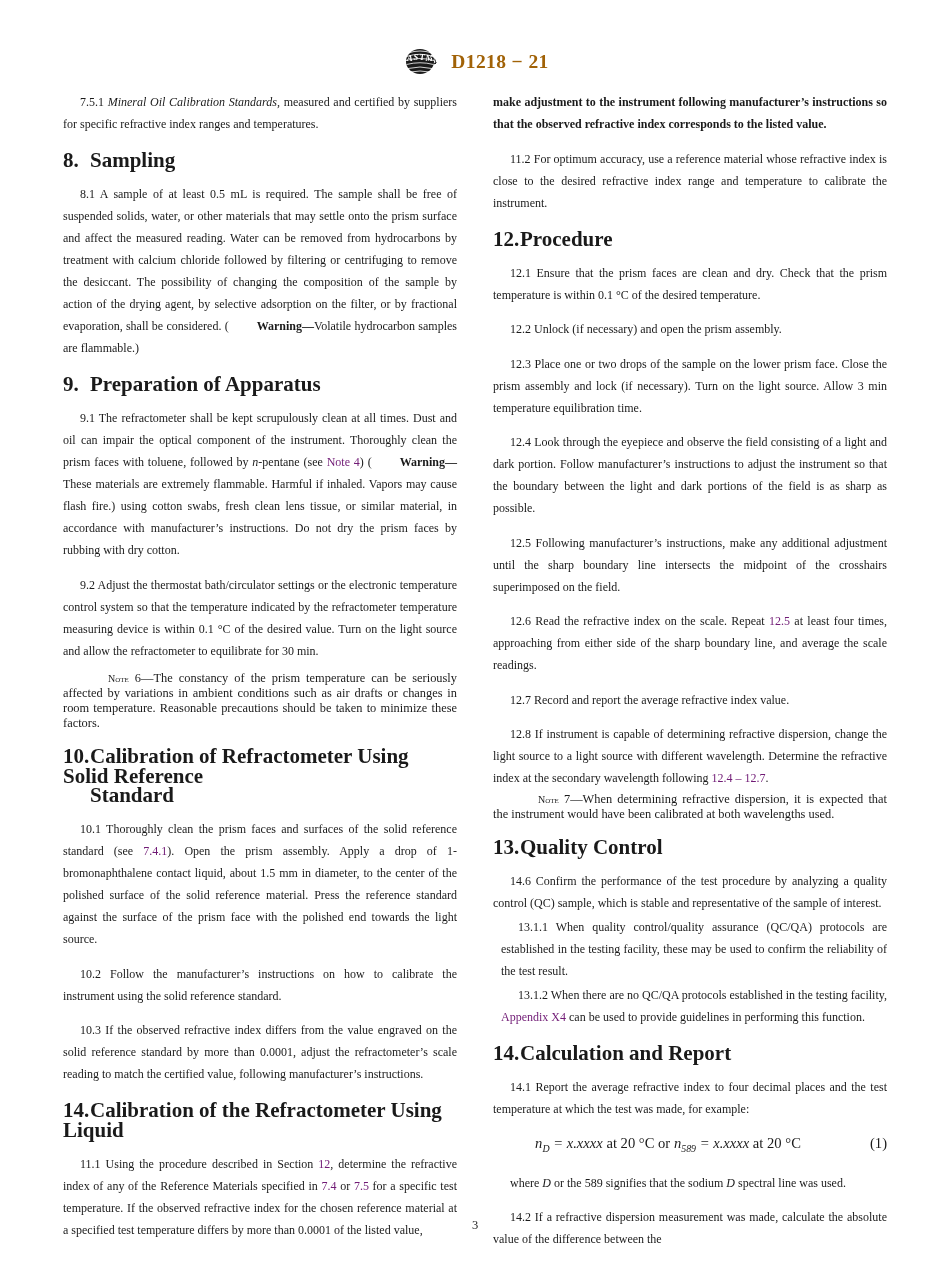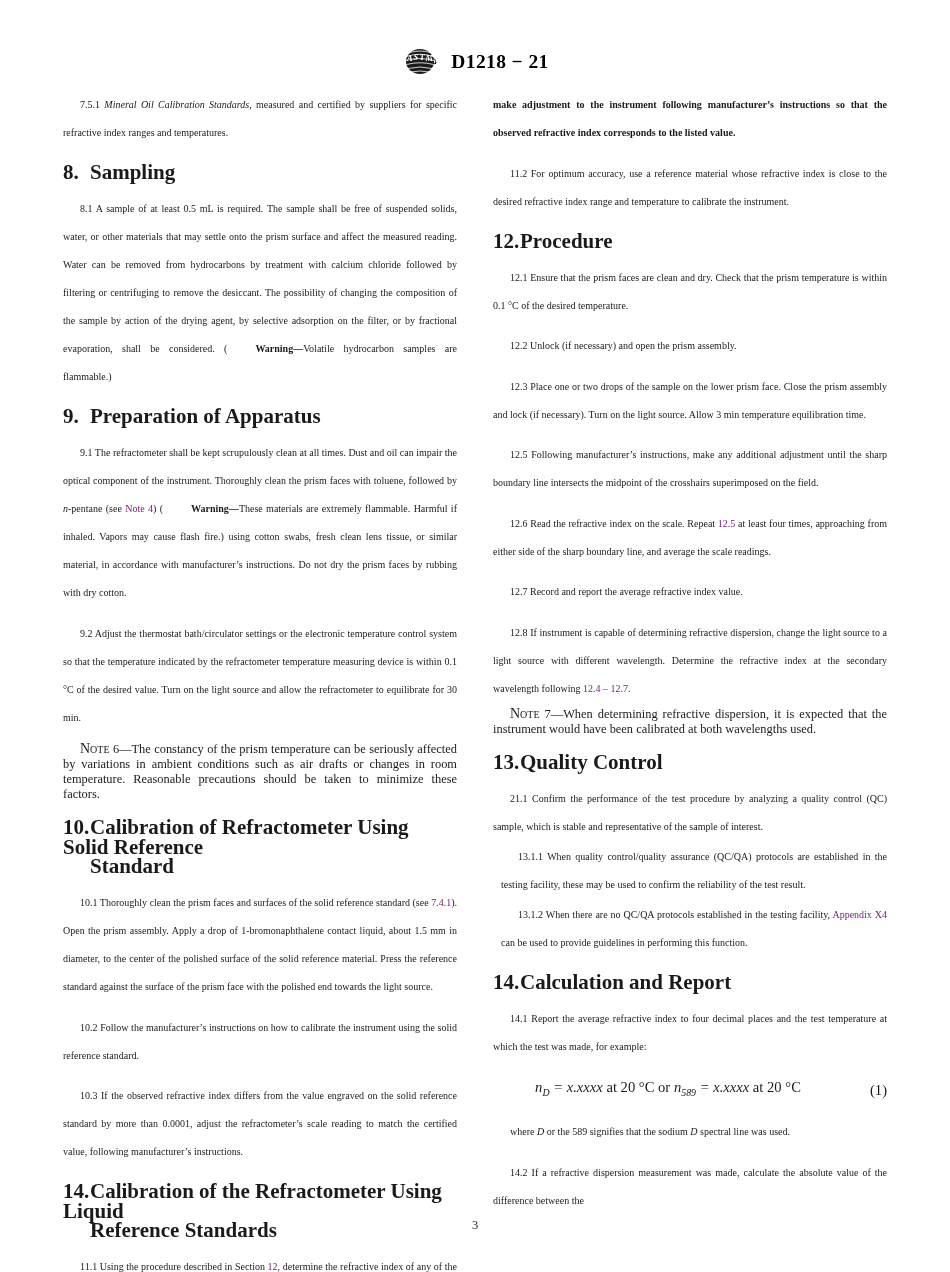--- a/index.html
+++ b/index.html
@@ -30,42 +30,42 @@
   }
   .astm-logo {
     display: block;
     width: 38px;
     height: 29px;
   }
   .doc-id {
     font-size: 19.5px;
     font-weight: bold;
     letter-spacing: 0.4px;
-    color: #000000;
+    color: #a16207;
     white-space: nowrap;
   }
 
   
   .columns {
     position: absolute;
     top: 91px;
     left: 63px;
     width: 824px;
     display: flex;
     gap: 36px;
   }
   .col {
     width: 394px;
   }
 
   
   p.body {
     margin: 0 0 0 0;
-    font-size: 10px;
-    line-height: 28px;
+    font-size: 12px;
+    line-height: 22px;
     text-align: justify;
     text-justify: inter-word;
     text-indent: 17px;
     hyphens: manual;
   }
   p.body.cont {
     text-indent: 0;
     font-weight: bold;
   }
   p.gap {
@@ -103,34 +103,35 @@
     text-indent: 17px;
   }
   p.note.gap {
     margin-top: 9px;
   }
   p.note.gap-tight {
     margin-top: 3px;
   }
   .note-label {
     font-variant: small-caps;
-    font-size: 14px;
+    font-size: 10px;
+    margin-left: 28px;
   }
 
   .ital { font-style: italic; }
   .bold { font-weight: bold; margin-left: 28px; }
   .ref  { color: #701a75; }
 
   
   .equation-row {
     display: flex;
-    align-items: center;
+    align-items: flex-start;
     margin-top: 13px;
     font-size: 14.6px;
-    line-height: 26px;
+    line-height: 20px;
   }
   .equation-body {
     flex: 1;
     text-align: center;
     font-style: italic;
     white-space: nowrap;
   }
   .equation-body .up { font-style: normal; }
   .equation-body sub {
     font-size: 0.68em;
@@ -201,50 +202,51 @@
       <p class="note gap"><span class="note-label">Note</span><span> 6</span><span>—The constancy of the prism temperature can be seriously affected by variations in ambient conditions such as air drafts or changes in room temperature. Reasonable precautions should be taken to minimize these factors.</span></p>
 
       <h2 class="section gap"><span class="hang">10.</span><span>Calibration of Refractometer Using Solid Reference</span><span class="wrap2">Standard</span></h2>
 
       <p class="body gap"><span>10.1 Thoroughly clean the prism faces and surfaces of the solid reference standard (see </span><span class="ref">7.4.1</span><span>). Open the prism assembly. Apply a drop of 1-bromonaphthalene contact liquid, about 1.5 mm in diameter, to the center of the polished surface of the solid reference material. Press the reference standard against the surface of the prism face with the polished end towards the light source.</span></p>
 
       <p class="body gap">10.2 Follow the manufacturer’s instructions on how to calibrate the instrument using the solid reference standard.</p>
 
       <p class="body gap">10.3 If the observed refractive index differs from the value engraved on the solid reference standard by more than 0.0001, adjust the refractometer’s scale reading to match the certified value, following manufacturer’s instructions.</p>
 
-      <h2 class="section gap"><span class="hang">14.</span><span>Calibration of the Refractometer Using Liquid</span><span class="wrap2">Reference Standards</span></h2>
+      <h2 class="section gap"><span class="hang">14.</span><span>Calibration of the Refractometer Using Liquid</span></h2>
 
       <p class="body gap"><span></span><span>11.1 Using the procedure described in Section </span><span class="ref">12</span><span>, determine the refractive index of any of the Reference Materials specified in </span><span class="ref">7.4</span><span> or </span><span class="ref">7.5</span><span> for a specific test temperature. If the observed refractive index for the chosen reference material at a specified test temperature differs by more than 0.0001 of the listed value,</span></p>
 
     </div>
 
     <div class="col">
 
       <p class="body cont">make adjustment to the instrument following manufacturer’s instructions so that the observed refractive index corresponds to the listed value.</p>
 
       <p class="body gap">11.2 For optimum accuracy, use a reference material whose refractive index is close to the desired refractive index range and temperature to calibrate the instrument.</p>
 
       <h2 class="section gap"><span class="hang">12.</span><span>Procedure</span></h2>
 
       <p class="body gap">12.1 Ensure that the prism faces are clean and dry. Check that the prism temperature is within 0.1 °C of the desired temperature.</p>
       <p class="body gap">12.2 Unlock (if necessary) and open the prism assembly.</p>
       <p class="body gap">12.3 Place one or two drops of the sample on the lower prism face. Close the prism assembly and lock (if necessary). Turn on the light source. Allow 3 min temperature equilibration time.</p>
+      <p class="body gap">12.4 Look through the eyepiece and observe the field consisting of a light and dark portion. Follow manufacturer’s instructions to adjust the instrument so that the boundary between the light and dark portions of the field is as sharp as possible.</p>
       <p class="body gap">12.5 Following manufacturer’s instructions, make any additional adjustment until the sharp boundary line intersects the midpoint of the crosshairs superimposed on the field.</p>
 
       <p class="body gap"><span>12.6 Read the refractive index on the scale. Repeat </span><span class="ref">12.5</span><span> at least four times, approaching from either side of the sharp boundary line, and average the scale readings.</span></p>
 
       <p class="body gap">12.7 Record and report the average refractive index value.</p>
 
       <p class="body gap"><span>12.8 If instrument is capable of determining refractive dispersion, change the light source to a light source with different wavelength. Determine the refractive index at the secondary wavelength following </span><span class="ref">12.4 – 12.7</span><span>.</span></p>
 
       <p class="note gap-tight"><span class="note-label">Note</span><span> 7</span><span>—When determining refractive dispersion, it is expected that the instrument would have been calibrated at both wavelengths used.</span></p>
 
       <h2 class="section gap"><span class="hang">13.</span><span>Quality Control</span></h2>
 
-      <p class="body gap">21.1 Confirm the performance of the test procedure by analyzing a quality control (QC) sample, which is stable and representative of the sample of interest.</p>
+      <p class="body gap">14.6 Confirm the performance of the test procedure by analyzing a quality control (QC) sample, which is stable and representative of the sample of interest.</p>
       <p class="body gap-sm">13.1.1 When quality control/quality assurance (QC/QA) protocols are established in the testing facility, these may be used to confirm the reliability of the test result.</p>
 
       <p class="body gap-sm"><span>13.1.2 When there are no QC/QA protocols established in the testing facility, </span><span class="ref">Appendix X4</span><span> can be used to provide guidelines in performing this function.</span></p>
 
       <h2 class="section gap"><span class="hang">14.</span><span>Calculation and Report</span></h2>
 
       <p class="body gap">14.1 Report the average refractive index to four decimal places and the test temperature at which the test was made, for example:</p>
 
       <div class="equation-row">
         <div class="equation-body"><span>n</span><sub>D</sub><span> = x.xxxx</span><span class="up"> at 20 °C</span><span class="up"> or </span><span>n</span><sub>589</sub><span> = x.xxxx</span><span class="up"> at 20 °C</span></div>

